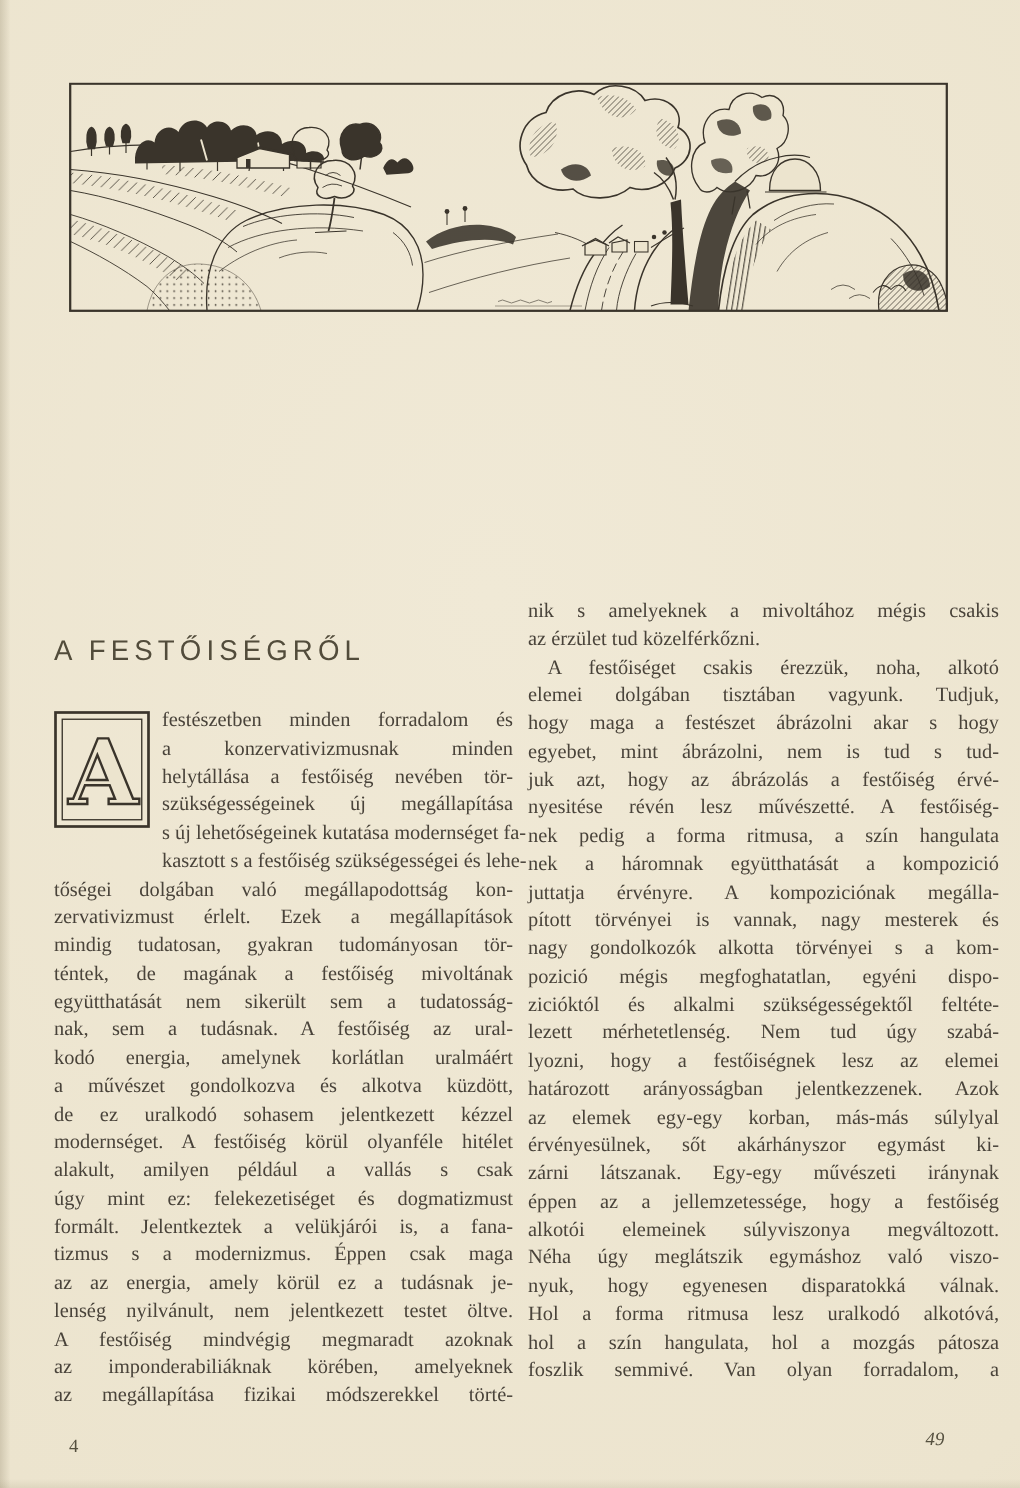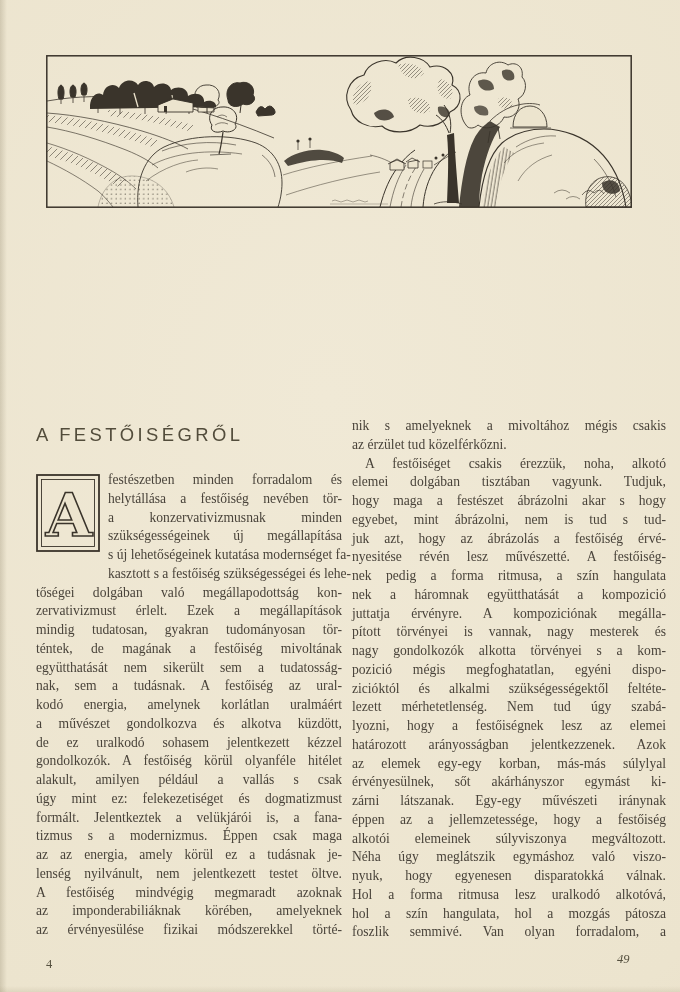--- a/index.html
+++ b/index.html
@@ -16,21 +16,21 @@
   .illustration svg{display:block;width:100%;height:100%;color:var(--ink,#3a342b);}
   .article-title{
     position:absolute;left:36px;top:411px;
     font-family:"Liberation Sans", sans-serif;
     font-size:19px;font-weight:400;letter-spacing:3.5px;
     color:#524c3b;transform:scaleX(.97);transform-origin:left;
     white-space:nowrap;
   }
   .col{position:absolute;font-size:13.6px;line-height:18.75px;}
   .col-left{left:36px;top:471px;width:306px;}
-  .col-right{left:352px;top:417px;width:314px;}
+  .col-right{left:352px;top:398px;width:314px;}
   .tline{text-align:justify;text-align-last:justify;height:18.75px;overflow:visible;white-space:nowrap;}
   .tline.noj{text-align:center;text-align-last:left;}
   .tline.ind{text-indent:13px;}
   .dropcap{
     float:left;width:64px;height:78px;margin:3px 8px 13px 0;
   }
   .dropcap svg{display:block;}
   .pagenum{position:absolute;font-size:12.5px;color:#55503f;}
   .pagenum-left{left:46px;top:957px;}
   .pagenum-right{left:617px;top:952px;font-style:italic;}
@@ -216,44 +216,44 @@
 <div class="col col-left">
   <div class="dropcap">
     <svg width="64" height="78" viewBox="0 0 64 78">
       <rect x="1" y="1" width="62" height="76" fill="none" stroke="#3a342b" stroke-width="1.8"></rect>
       <rect x="5.5" y="5.5" width="53" height="67" fill="none" stroke="#3a342b" stroke-width="0.9"></rect>
       <text x="33" y="62" text-anchor="middle" font-family="DejaVu Serif, serif" font-size="60" font-weight="bold" fill="#ece4ce" stroke="#3a342b" stroke-width="1.6">A</text>
     </svg>
   </div>
   <div>
       <div class="tline">festészetben minden forradalom és</div>
+      <div class="tline">a konzervativizmusnak minden</div>
       <div class="tline">helytállása a festőiség nevében tör-</div>
-      <div class="tline">a konzervativizmusnak minden</div>
       <div class="tline">szükségességeinek új megállapítása</div>
       <div class="tline">s új lehetőségeinek kutatása modernséget fa-</div>
       <div class="tline">kasztott s a festőiség szükségességei és lehe-</div>
       <div class="tline">tőségei dolgában való megállapodottság kon-</div>
       <div class="tline">zervativizmust érlelt. Ezek a megállapítások</div>
       <div class="tline">mindig tudatosan, gyakran tudományosan tör-</div>
       <div class="tline">téntek, de magának a festőiség mivoltának</div>
       <div class="tline">együtthatását nem sikerült sem a tudatosság-</div>
       <div class="tline">nak, sem a tudásnak. A festőiség az ural-</div>
       <div class="tline">kodó energia, amelynek korlátlan uralmáért</div>
       <div class="tline">a művészet gondolkozva és alkotva küzdött,</div>
       <div class="tline">de ez uralkodó sohasem jelentkezett kézzel</div>
-      <div class="tline">gondolkozók. A festőiség körül olyanféle hitélet</div>
+      <div class="tline">modernséget. A festőiség körül olyanféle hitélet</div>
       <div class="tline">alakult, amilyen például a vallás s csak</div>
       <div class="tline">úgy mint ez: felekezetiséget és dogmatizmust</div>
       <div class="tline">formált. Jelentkeztek a velükjárói is, a fana-</div>
       <div class="tline">tizmus s a modernizmus. Éppen csak maga</div>
       <div class="tline">az az energia, amely körül ez a tudásnak je-</div>
       <div class="tline">lenség nyilvánult, nem jelentkezett testet öltve.</div>
       <div class="tline">A festőiség mindvégig megmaradt azoknak</div>
       <div class="tline">az imponderabiliáknak körében, amelyeknek</div>
-      <div class="tline">az érvényesülése fizikai módszerekkel törté-</div>
+      <div class="tline">az megállapítása fizikai módszerekkel törté-</div>
     </div>
 </div>
 
 <div class="col col-right">
   <div>
       <div class="tline">nik s amelyeknek a mivoltához mégis csakis</div>
       <div class="tline noj">az érzület tud közelférkőzni.</div>
       <div class="tline ind">A festőiséget csakis érezzük, noha, alkotó</div>
       <div class="tline">elemei dolgában tisztában vagyunk. Tudjuk,</div>
       <div class="tline">hogy maga a festészet ábrázolni akar s hogy</div>

